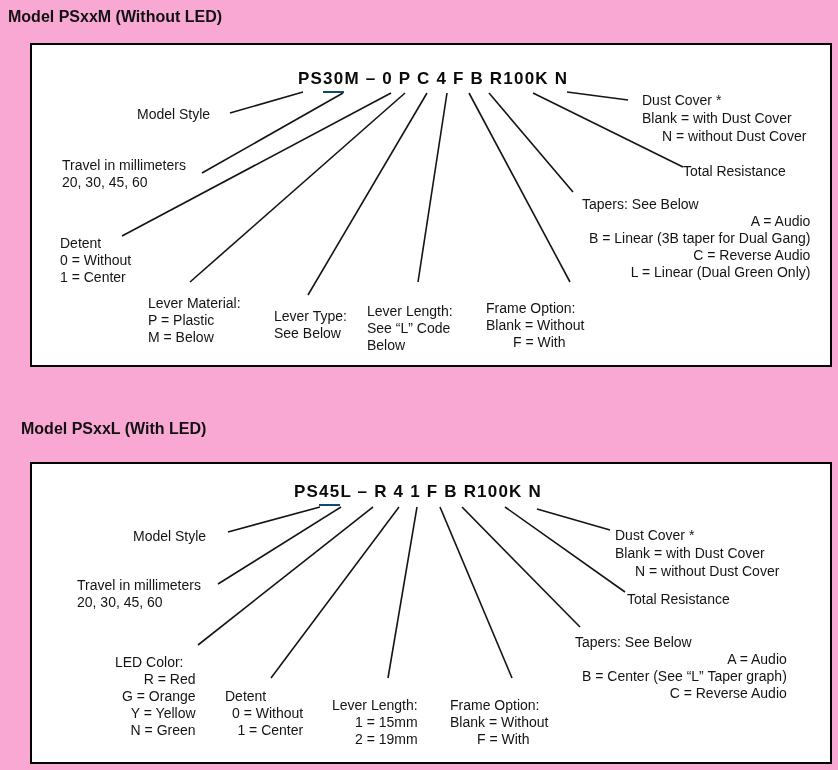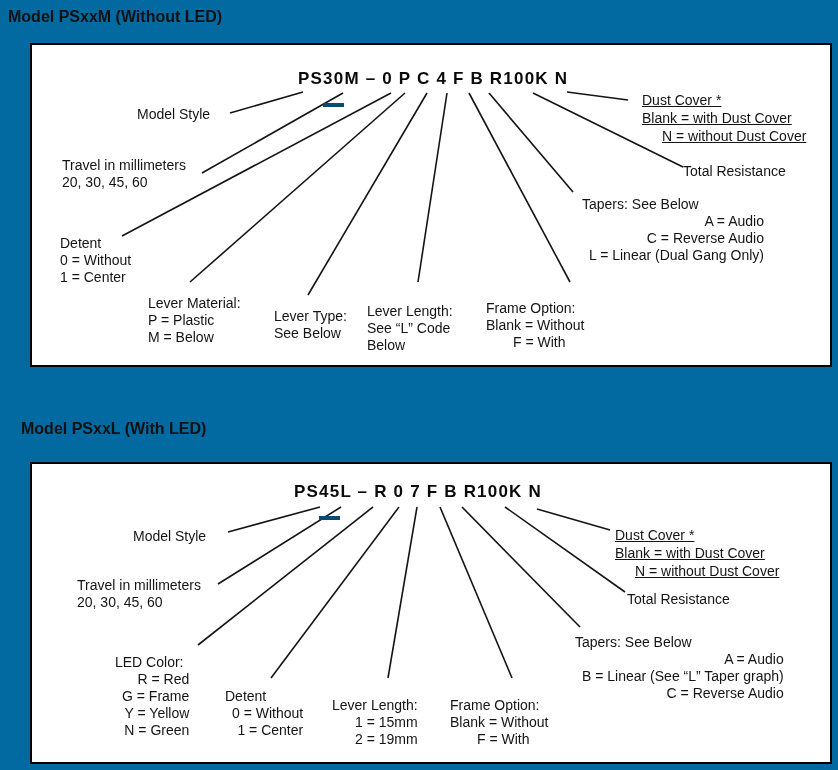--- a/index.html
+++ b/index.html
@@ -1,37 +1,37 @@
 <!DOCTYPE html>
 <html><head>
 <meta charset="utf-8">
 <style>
   html,body{margin:0;padding:0;background:#ffffff;}
   .page{
-    position:relative;width:838px;height:770px;background:#0369a1;
+    position:relative;width:838px;height:770px;background:#f9a8d4;
     font-family:"Liberation Sans",sans-serif;color:#141414;overflow:hidden;
   }
   .sec-heading{
     position:absolute;font-size:16px;font-weight:bold;white-space:nowrap;color:#111;
   }
   .diagram-box{
     position:absolute;left:30px;width:802px;border:2px solid #000;background:#fff;
     box-sizing:border-box;
   }
   #box1{top:43px;height:324px;}
   #box2{top:462px;height:302px;}
   .leaders{position:absolute;left:0;top:0;pointer-events:none;}
   .leaders line{stroke:#141414;stroke-width:1.6;}
   .partno{
     position:absolute;font-size:17px;font-weight:bold;letter-spacing:1.2px;
     white-space:pre;color:#0a0a0a;
   }
-  .pn-u{border-bottom:4px solid #0c4a6e;padding-bottom:15px;}
+  .pn-u{border-bottom:2px solid #0c4a6e;padding-bottom:3px;}
   .lbl{position:absolute;font-size:14px;line-height:17px;white-space:nowrap;color:#141414;}
-  .lbl.lh18 .ln{line-height:18px;text-decoration:underline;}
+  .lbl.lh18 .ln{line-height:18px;}
   .ind-sm{padding-left:7px;text-align:right;}
   .ind-md{padding-left:20px;}
   .ind-ctr{padding-left:27px;}
 </style>
 </head>
 <body>
 
 <div class="page">
 
   <div class="sec-heading" style="left:8px;top:8px">Model PSxxM (Without LED)</div>
@@ -87,22 +87,23 @@
 
     <div class="lbl" style="left:454px;top:255px">
       <div class="ln">Frame Option:</div>
       <div class="ln">Blank = Without</div>
       <div class="ln ind-ctr">F = With</div>
     </div>
 
     <div class="lbl" style="left:550px;top:151px">
       <div class="ln">Tapers: See Below</div>
       <div class="ln ind-sm">A = Audio</div>
+      <div class="ln ind-sm">B = Linear (3B taper for Dual Gang)</div>
       <div class="ln ind-sm">C = Reverse Audio</div>
-      <div class="ln ind-sm">L = Linear (Dual Gang Only)</div>
+      <div class="ln ind-sm">L = Linear (Dual Green Only)</div>
     </div>
 
     <div class="lbl" style="left:651px;top:118px">
       <div class="ln">Total Resistance</div>
     </div>
 
     <div class="lbl lh18" style="left:610px;top:46px">
       <div class="ln">Dust Cover *</div>
       <div class="ln">Blank = with Dust Cover</div>
       <div class="ln ind-md">N = without Dust Cover</div>
@@ -118,35 +119,35 @@
       <line x1="186" y1="120" x2="309" y2="43"></line>
       <line x1="166" y1="181" x2="341" y2="43"></line>
       <line x1="239" y1="214" x2="367" y2="43"></line>
       <line x1="356" y1="214" x2="385" y2="43"></line>
       <line x1="480" y1="214" x2="408" y2="43"></line>
       <line x1="548" y1="163" x2="430" y2="43"></line>
       <line x1="593" y1="128" x2="473" y2="43"></line>
       <line x1="505" y1="45" x2="578" y2="66"></line>
     </svg>
 
-    <div class="partno" style="left:262px;top:18px"><span>PS</span><span class="pn-u">45</span><span>L – R 0 7 F B R100K N</span></div>
+    <div class="partno" style="left:262px;top:18px"><span>PS</span><span class="pn-u">45</span><span>L – R 4 1 F B R100K N</span></div>
 
     <div class="lbl" style="left:101px;top:64px">
       <div class="ln">Model Style</div>
     </div>
 
     <div class="lbl" style="left:45px;top:113px">
       <div class="ln">Travel in millimeters</div>
       <div class="ln">20, 30, 45, 60</div>
     </div>
 
     <div class="lbl" style="left:83px;top:190px">
       <div class="ln">LED Color:</div>
       <div class="ln ind-sm">R = Red</div>
-      <div class="ln ind-sm">G = Frame</div>
+      <div class="ln ind-sm">G = Orange</div>
       <div class="ln ind-sm">Y = Yellow</div>
       <div class="ln ind-sm">N = Green</div>
     </div>
 
     <div class="lbl" style="left:193px;top:224px">
       <div class="ln">Detent</div>
       <div class="ln ind-sm">0 = Without</div>
       <div class="ln ind-sm">1 = Center</div>
     </div>
 
@@ -158,21 +159,21 @@
 
     <div class="lbl" style="left:418px;top:233px">
       <div class="ln">Frame Option:</div>
       <div class="ln">Blank = Without</div>
       <div class="ln ind-ctr">F = With</div>
     </div>
 
     <div class="lbl" style="left:543px;top:170px">
       <div class="ln">Tapers: See Below</div>
       <div class="ln ind-sm">A = Audio</div>
-      <div class="ln ind-sm">B = Linear (See “L” Taper graph)</div>
+      <div class="ln ind-sm">B = Center (See “L” Taper graph)</div>
       <div class="ln ind-sm">C = Reverse Audio</div>
     </div>
 
     <div class="lbl" style="left:595px;top:127px">
       <div class="ln">Total Resistance</div>
     </div>
 
     <div class="lbl lh18" style="left:583px;top:62px">
       <div class="ln">Dust Cover *</div>
       <div class="ln">Blank = with Dust Cover</div>

